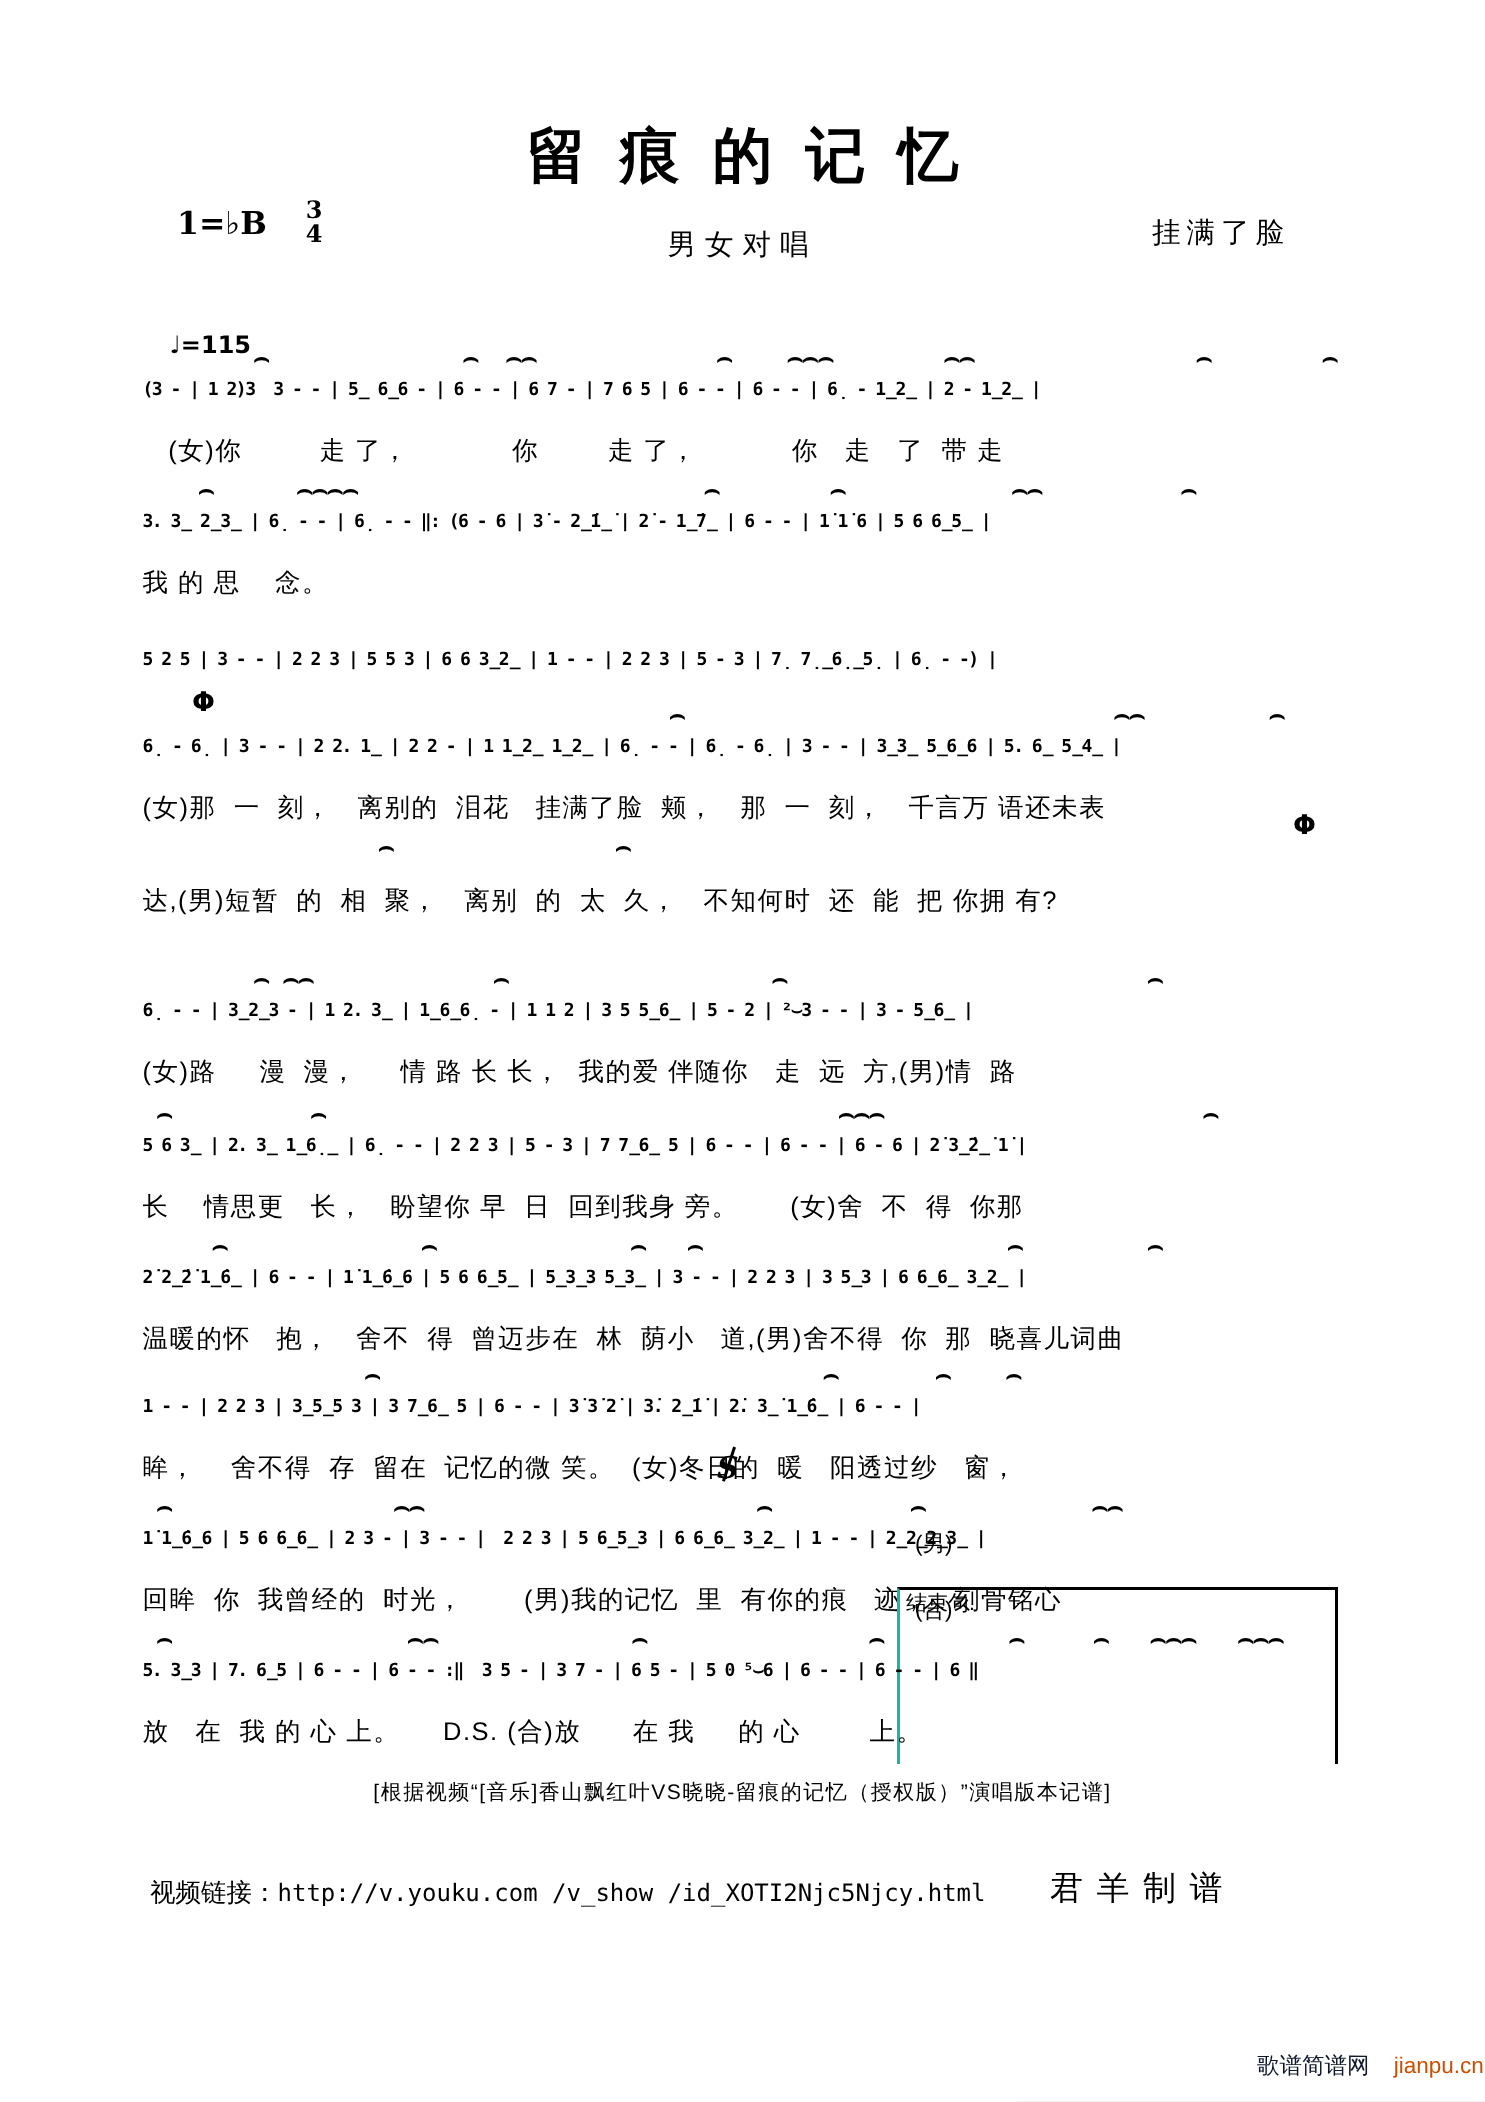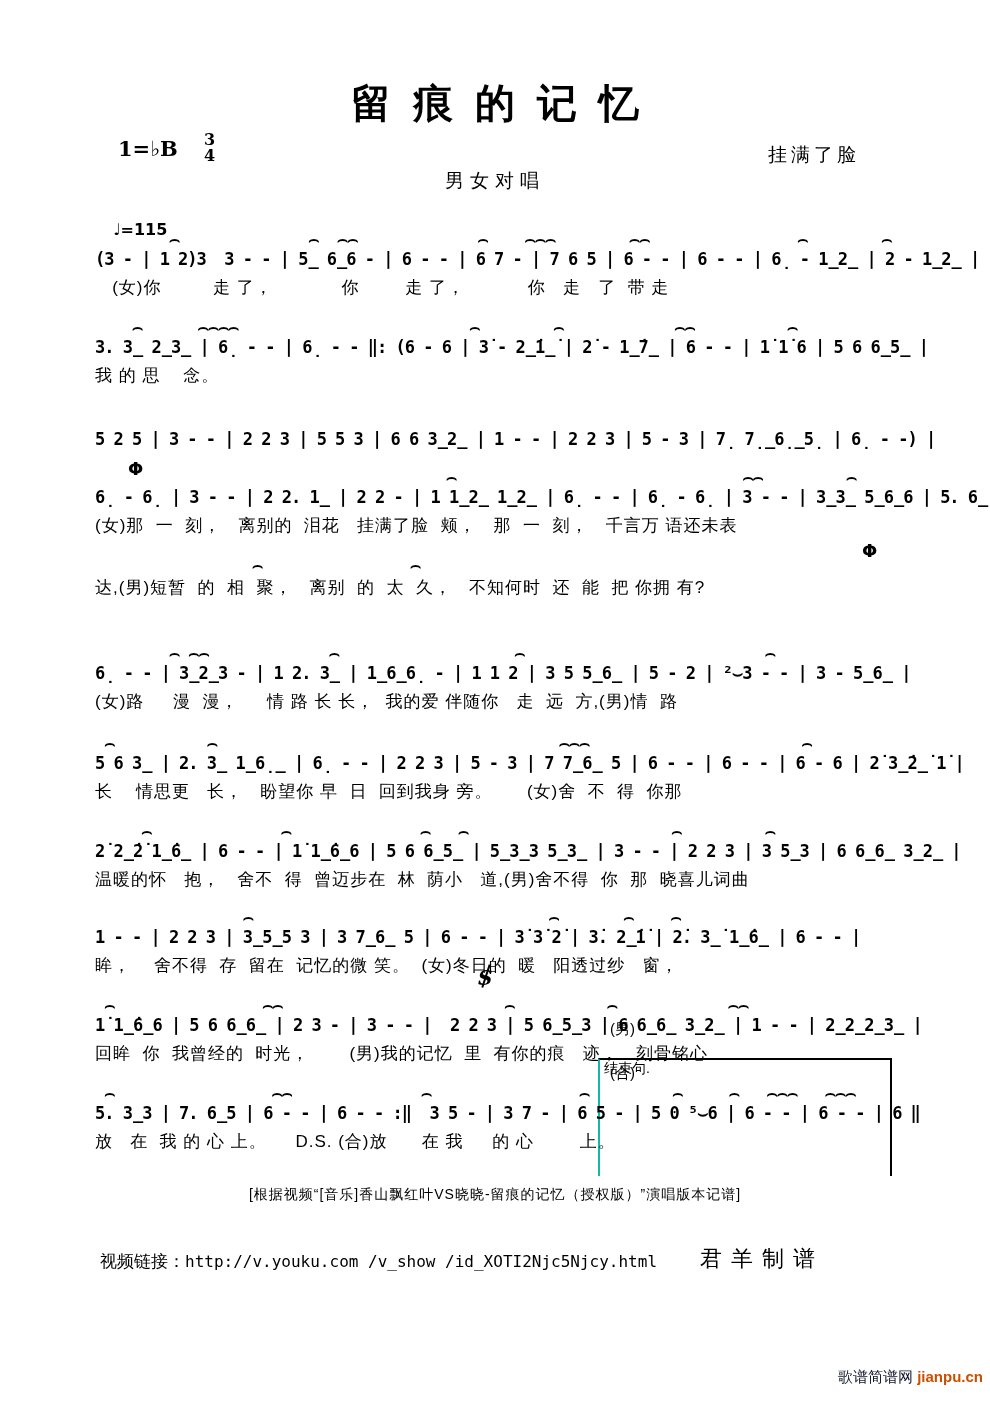--- a/index.html
+++ b/index.html
@@ -3,47 +3,47 @@
 <meta charset="utf-8">
 <style>
   html,body{margin:0;padding:0;background:#e8e8e8;}
   #sheet{position:relative;width:990px;height:1401px;background:#ffffff;color:#000;
          font-family:"Liberation Sans",sans-serif;overflow:hidden;}
   .title{position:absolute;top:76px;left:0;width:100%;text-align:center;
          font-family:"DejaVu Serif",serif;font-weight:bold;font-size:40px;letter-spacing:22px;text-indent:22px;}
   .keysig{position:absolute;top:132px;left:118px;font-family:"DejaVu Serif",serif;
           font-weight:bold;font-size:21px;display:flex;align-items:center;gap:26px;}
   .frac{display:inline-flex;flex-direction:column;align-items:center;font-size:16px;line-height:1.0;}
-  .subtitle{position:absolute;top:168px;left:0;width:100%;text-align:center;font-size:19px;letter-spacing:6px;}
+  .subtitle{position:absolute;top:150px;left:0;width:100%;text-align:center;font-size:19px;letter-spacing:6px;}
   .composer{position:absolute;top:142px;left:768px;font-size:19px;letter-spacing:4px;}
   .tempo{position:absolute;top:220px;left:113px;font-weight:bold;font-size:16px;
          font-family:"DejaVu Sans",sans-serif;}
   .system{position:absolute;left:95px;width:860px;}
   .arcs{font-family:"DejaVu Sans Mono",monospace;font-size:17px;letter-spacing:-1px;
         white-space:pre;height:14px;line-height:14px;font-weight:bold;}
-  .notes{font-family:"DejaVu Sans Mono",monospace;font-weight:bold;font-size:17px;
+  .notes{font-family:"DejaVu Sans Mono",monospace;font-weight:bold;font-size:12px;
          letter-spacing:-1px;white-space:pre;line-height:26px;}
-  .lyrics{font-size:17px;white-space:pre;line-height:24px;margin-top:4px;letter-spacing:1px;}
+  .lyrics{font-size:17px;white-space:pre;line-height:24px;margin-top:17px;letter-spacing:1px;}
   .mark{position:absolute;font-weight:bold;}
   .coda{font-size:18px;font-family:"DejaVu Sans",sans-serif;}
   .segno{font-size:20px;font-family:"DejaVu Serif",serif;font-style:italic;}
   .segno .slash{position:absolute;left:45%;top:-2px;width:1.5px;height:24px;
         background:#000;transform:rotate(18deg);}
   .voice-label{font-size:15px;font-weight:normal;}
   .ending-box{position:absolute;left:598px;top:1058px;width:290px;height:116px;
         border-top:2px solid #000;border-left:2px solid #14b8a6;border-right:2px solid #000;}
   .ending-label{position:absolute;left:4px;top:0px;font-size:14px;}
   .footer-note{position:absolute;top:1186px;left:0;width:100%;text-align:center;font-size:14px;letter-spacing:1px;}
   .video-line{position:absolute;top:1250px;left:100px;font-size:17px;}
   .video-line .url{font-family:"DejaVu Sans Mono",monospace;font-size:16px;}
   .maker{position:absolute;top:1244px;left:700px;font-size:22px;letter-spacing:9px;
          font-family:"DejaVu Serif",serif;}
   .watermark{position:absolute;top:1368px;left:838px;font-size:15px;}
   .watermark .site{color:#0f172a;}
-  .watermark .wmurl{color:#cc4e00;font-weight:bold;}
+  .watermark .wmurl{color:#cc4e00;font-weight:normal;margin-left:12px;}
 </style>
 </head>
 <body>
 
 <div id="sheet">
 
   <div class="title">留痕的记忆</div>
 
   <div class="keysig">
     <span>1=♭B</span>

